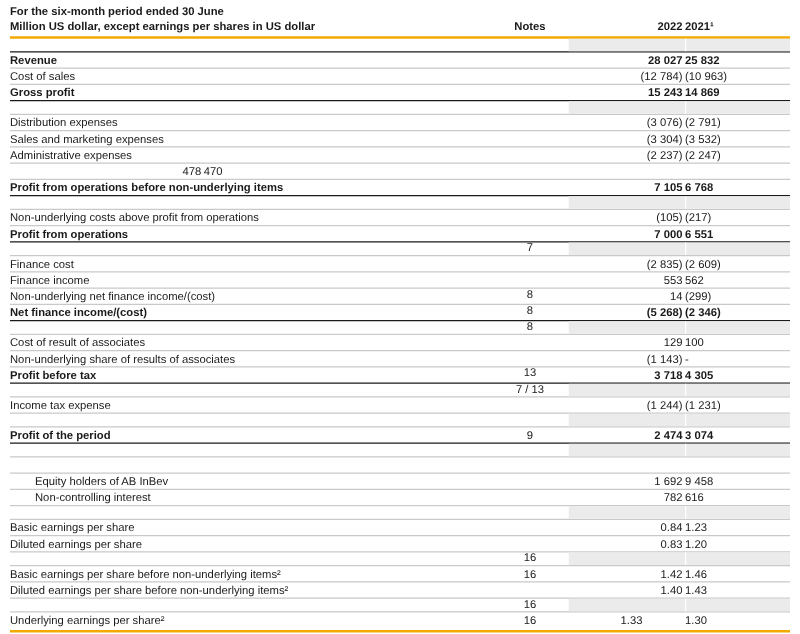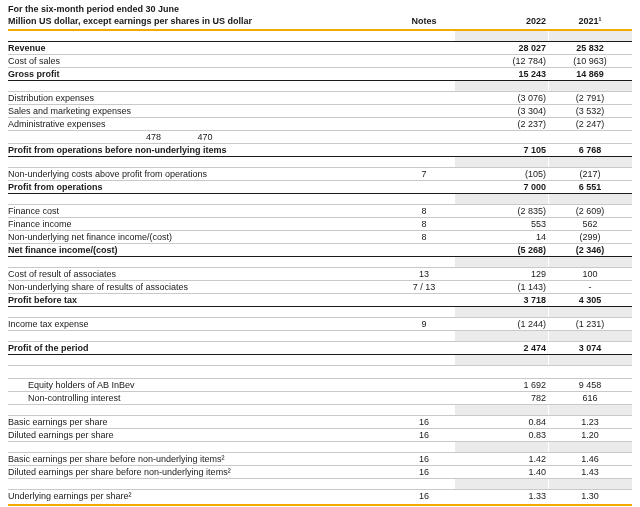--- a/index.html
+++ b/index.html
@@ -14,28 +14,28 @@
     font-family:"Liberation Sans", sans-serif;
     font-size:9px;color:#1a1a1a;
   }
   .page{padding:3px 8px 0 8px;}
   .hdr1{font-weight:700;line-height:12px;height:12px;}
   .hdr2{display:flex;font-weight:700;line-height:12px;height:12px;align-items:flex-end;}
   .goldline{height:2px;background:var(--gold);margin-top:2px;}
   .row{display:flex;height:12px;line-height:12px;border-bottom:1px solid var(--rule);}
   .row.bold{font-weight:700;}
   .row.dark{border-bottom-color:var(--dark);}
-  .row.nob{border-bottom:none;}
+  .row.nob{border-bottom:none;gap:32px;}
   .spacer{height:10px;border-bottom:1px solid var(--rule);}
   .spacer.dark{border-bottom-color:var(--dark);}
   .c-label{flex:1;white-space:nowrap;overflow:hidden;}
   .c-label.ind{padding-left:20px;}
-  .c-notes{width:62px;text-align:center;flex:none;}
+  .c-notes{width:62px;text-align:center;flex:none;margin-top:24px;}
   .c-v{width:93px;text-align:right;padding-right:2px;box-sizing:border-box;flex:none;}
-  .c-v2{width:84px;text-align:center;box-sizing:border-box;flex:none;}
+  .c-v2{width:84px;text-align:left;box-sizing:border-box;flex:none;}
   .band{background:var(--band);}
   .gap{border-left:1px solid #fff;}
 </style>
 </head>
 <body>
 
 <div class="page">
   <div class="hdr1">For the six-month period ended 30 June</div>
   <div class="hdr2">
     <div class="c-label">Million US dollar, except earnings per shares in US dollar</div>

